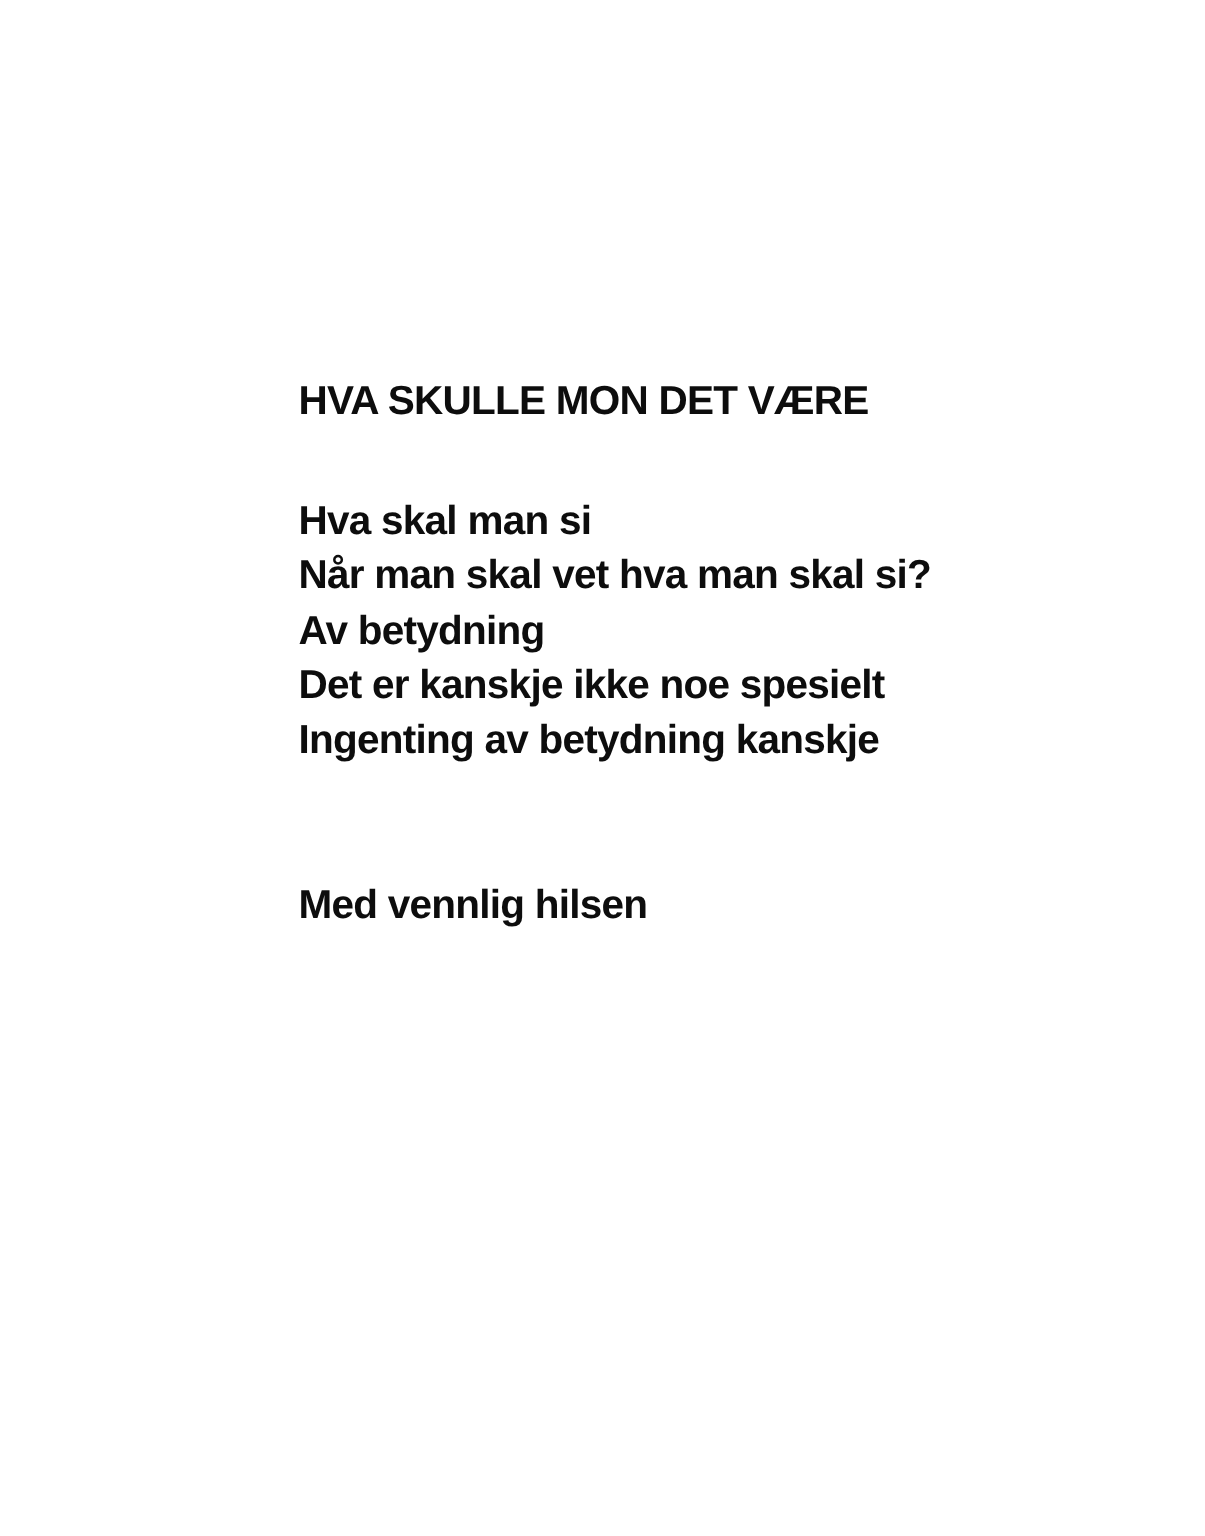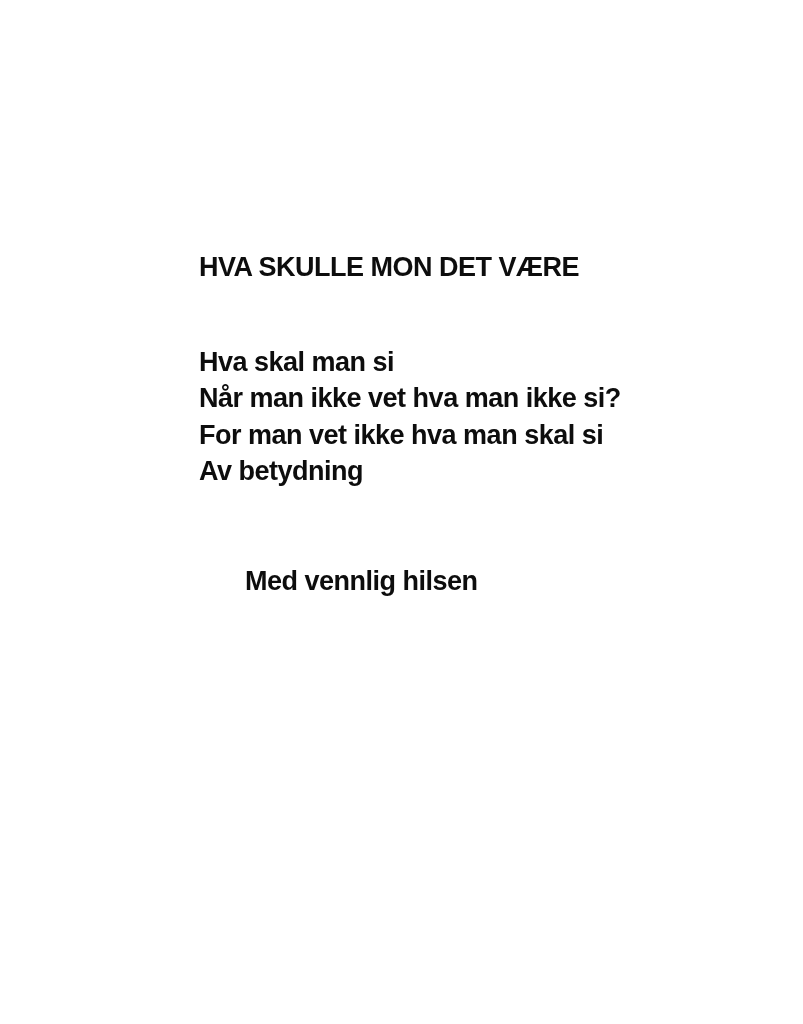--- a/index.html
+++ b/index.html
@@ -28,47 +28,47 @@
     top: 249px;
     width: 480px;
     color: #0d0d0d;
     font-weight: 700;
     font-size: 27px;
     line-height: 36.6px;
     letter-spacing: -0.5px;
     white-space: nowrap;
   }
   .poem-title {
-    margin: 0 0 58px 0; 
+    margin: 0 0 43px 0; 
     font-size: 27px;
     line-height: 36.6px;
     font-weight: 700;
   }
   .poem-line {
     margin: 0;
   }
   .signature-block {
     margin-top: 73.2px; 
-    margin-left: 46px;
   }
   .signature-line {
     margin: 0;
   }
 </style>
 </head>
 <body>
 
 <div class="page">
   <div class="text-block">
 
     <h1 class="poem-title">HVA SKULLE MON DET VÆRE</h1>
 
     <p class="poem-line">Hva skal man si</p>
-    <p class="poem-line">Når man ikke vet hva man ikke si?</p>
-    <p class="poem-line">For man vet ikke hva man skal si</p>
+    <p class="poem-line">Når man skal vet hva man skal si?</p>
     <p class="poem-line">Av betydning</p>
+    <p class="poem-line">Det er kanskje ikke noe spesielt</p>
+    <p class="poem-line">Ingenting av betydning kanskje</p>
 
     <div class="signature-block">
       <p class="signature-line">Med vennlig hilsen</p>
     </div>
 
   </div>
 </div>
 
 </body></html>

